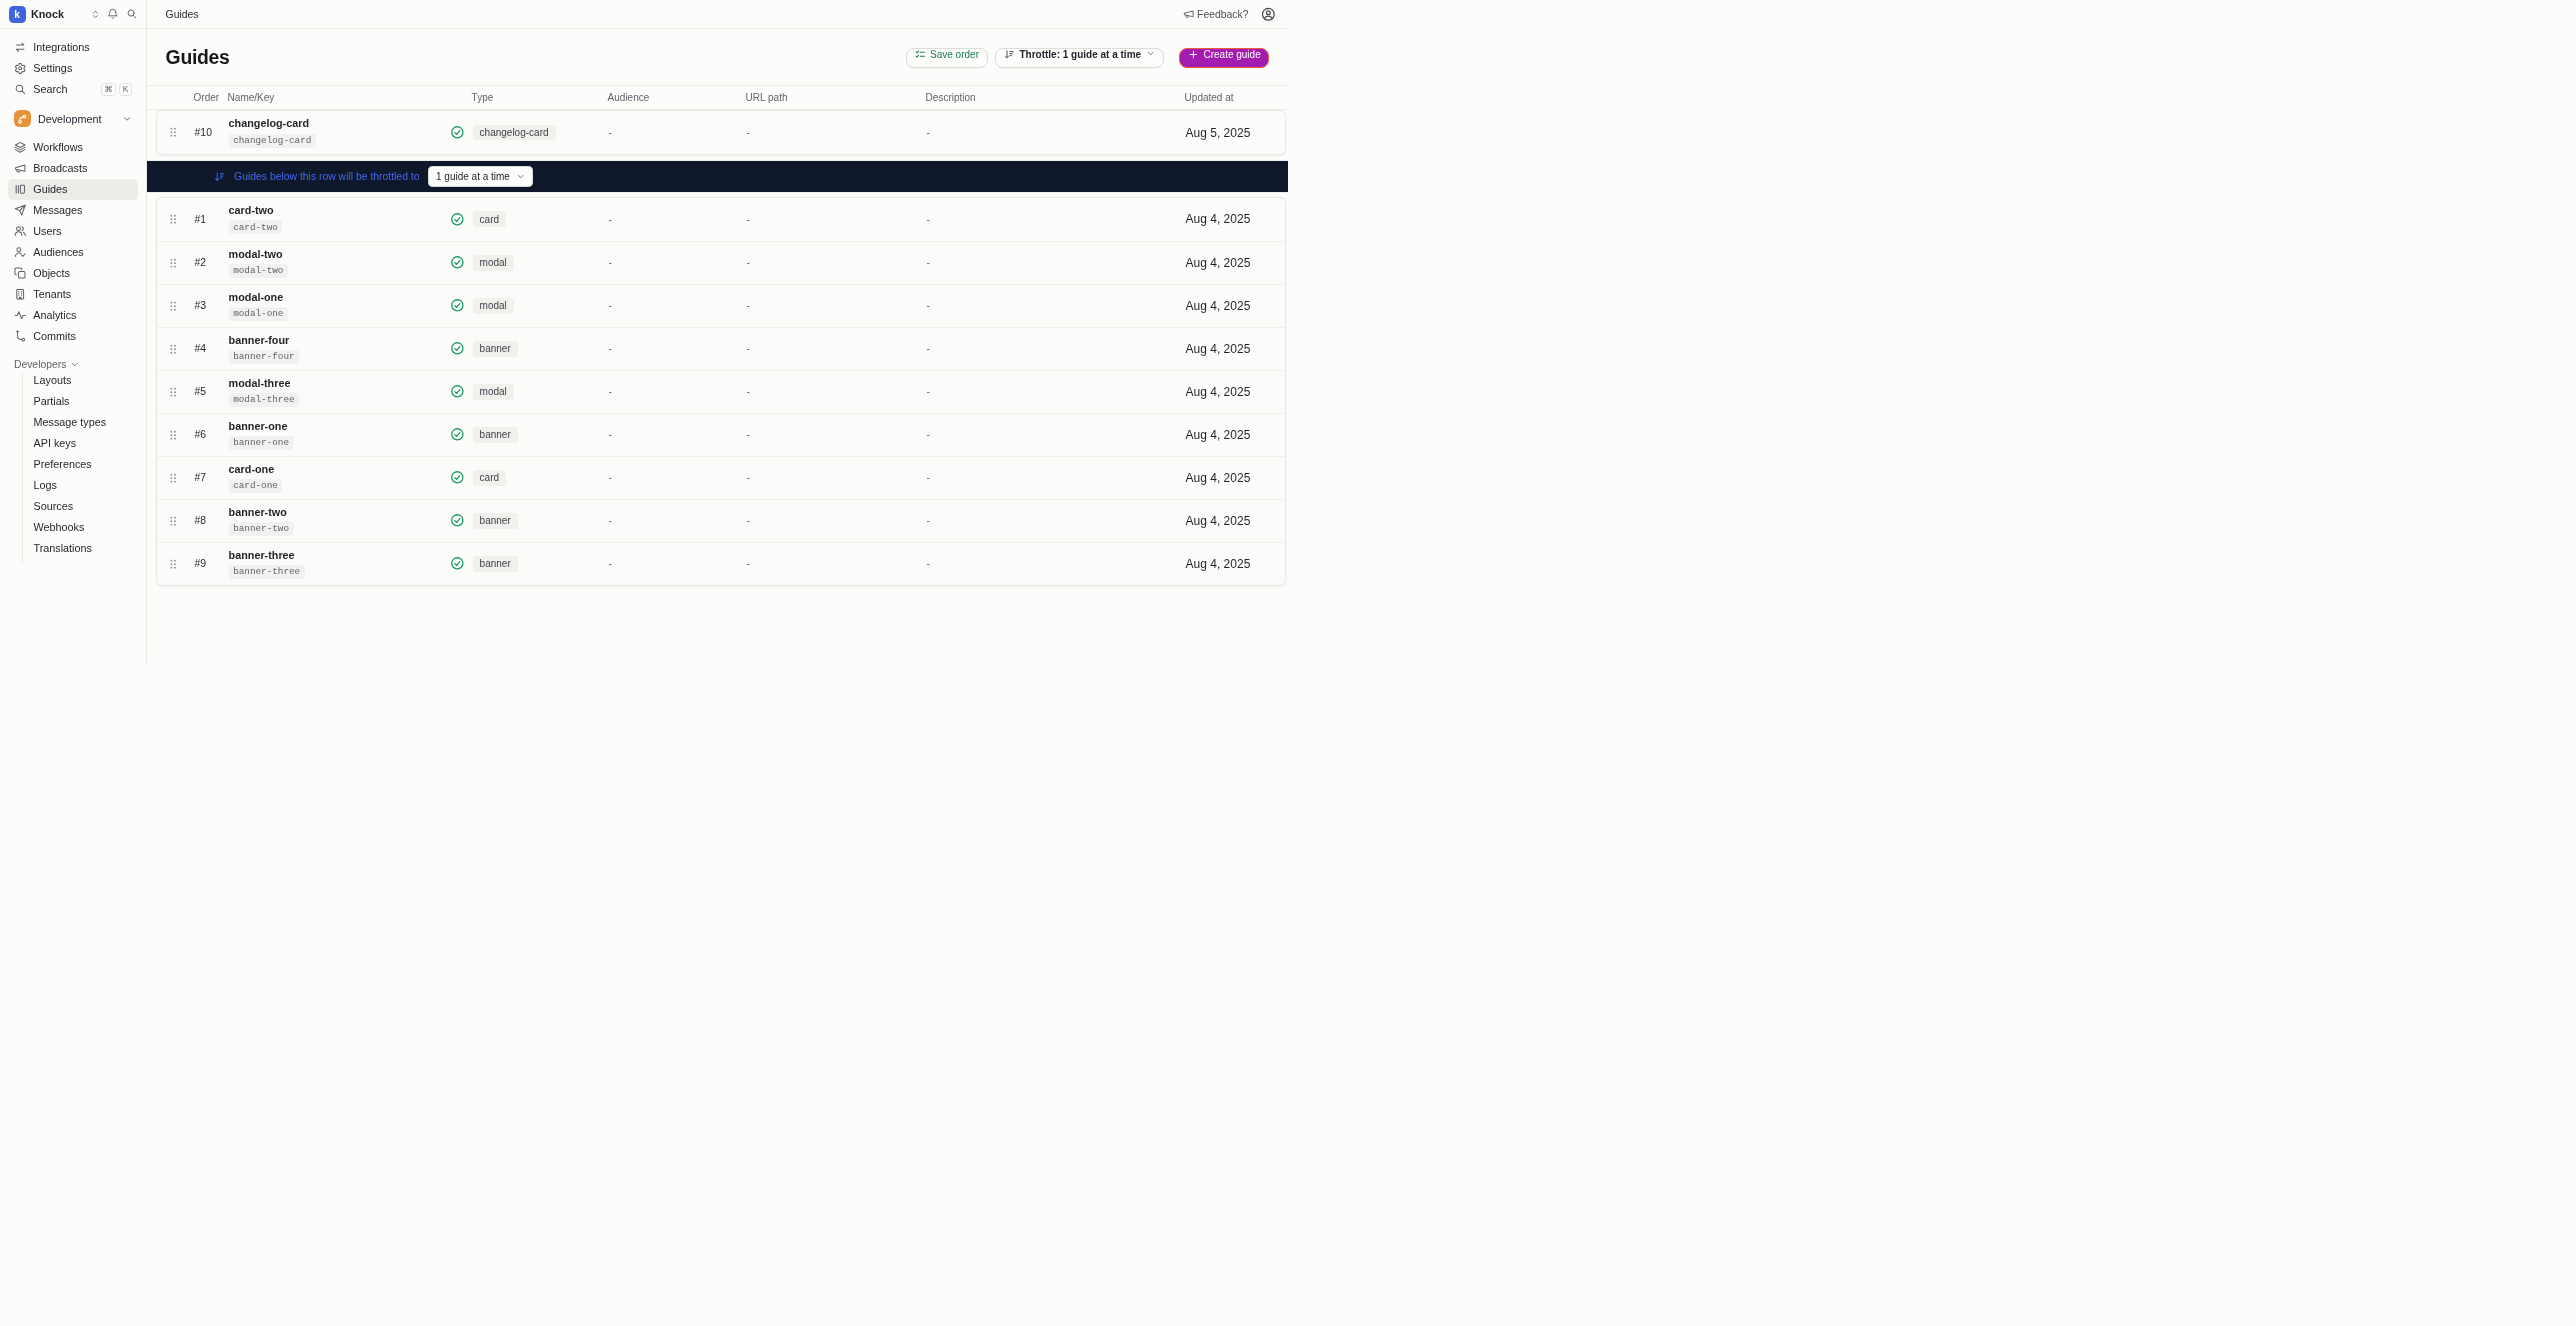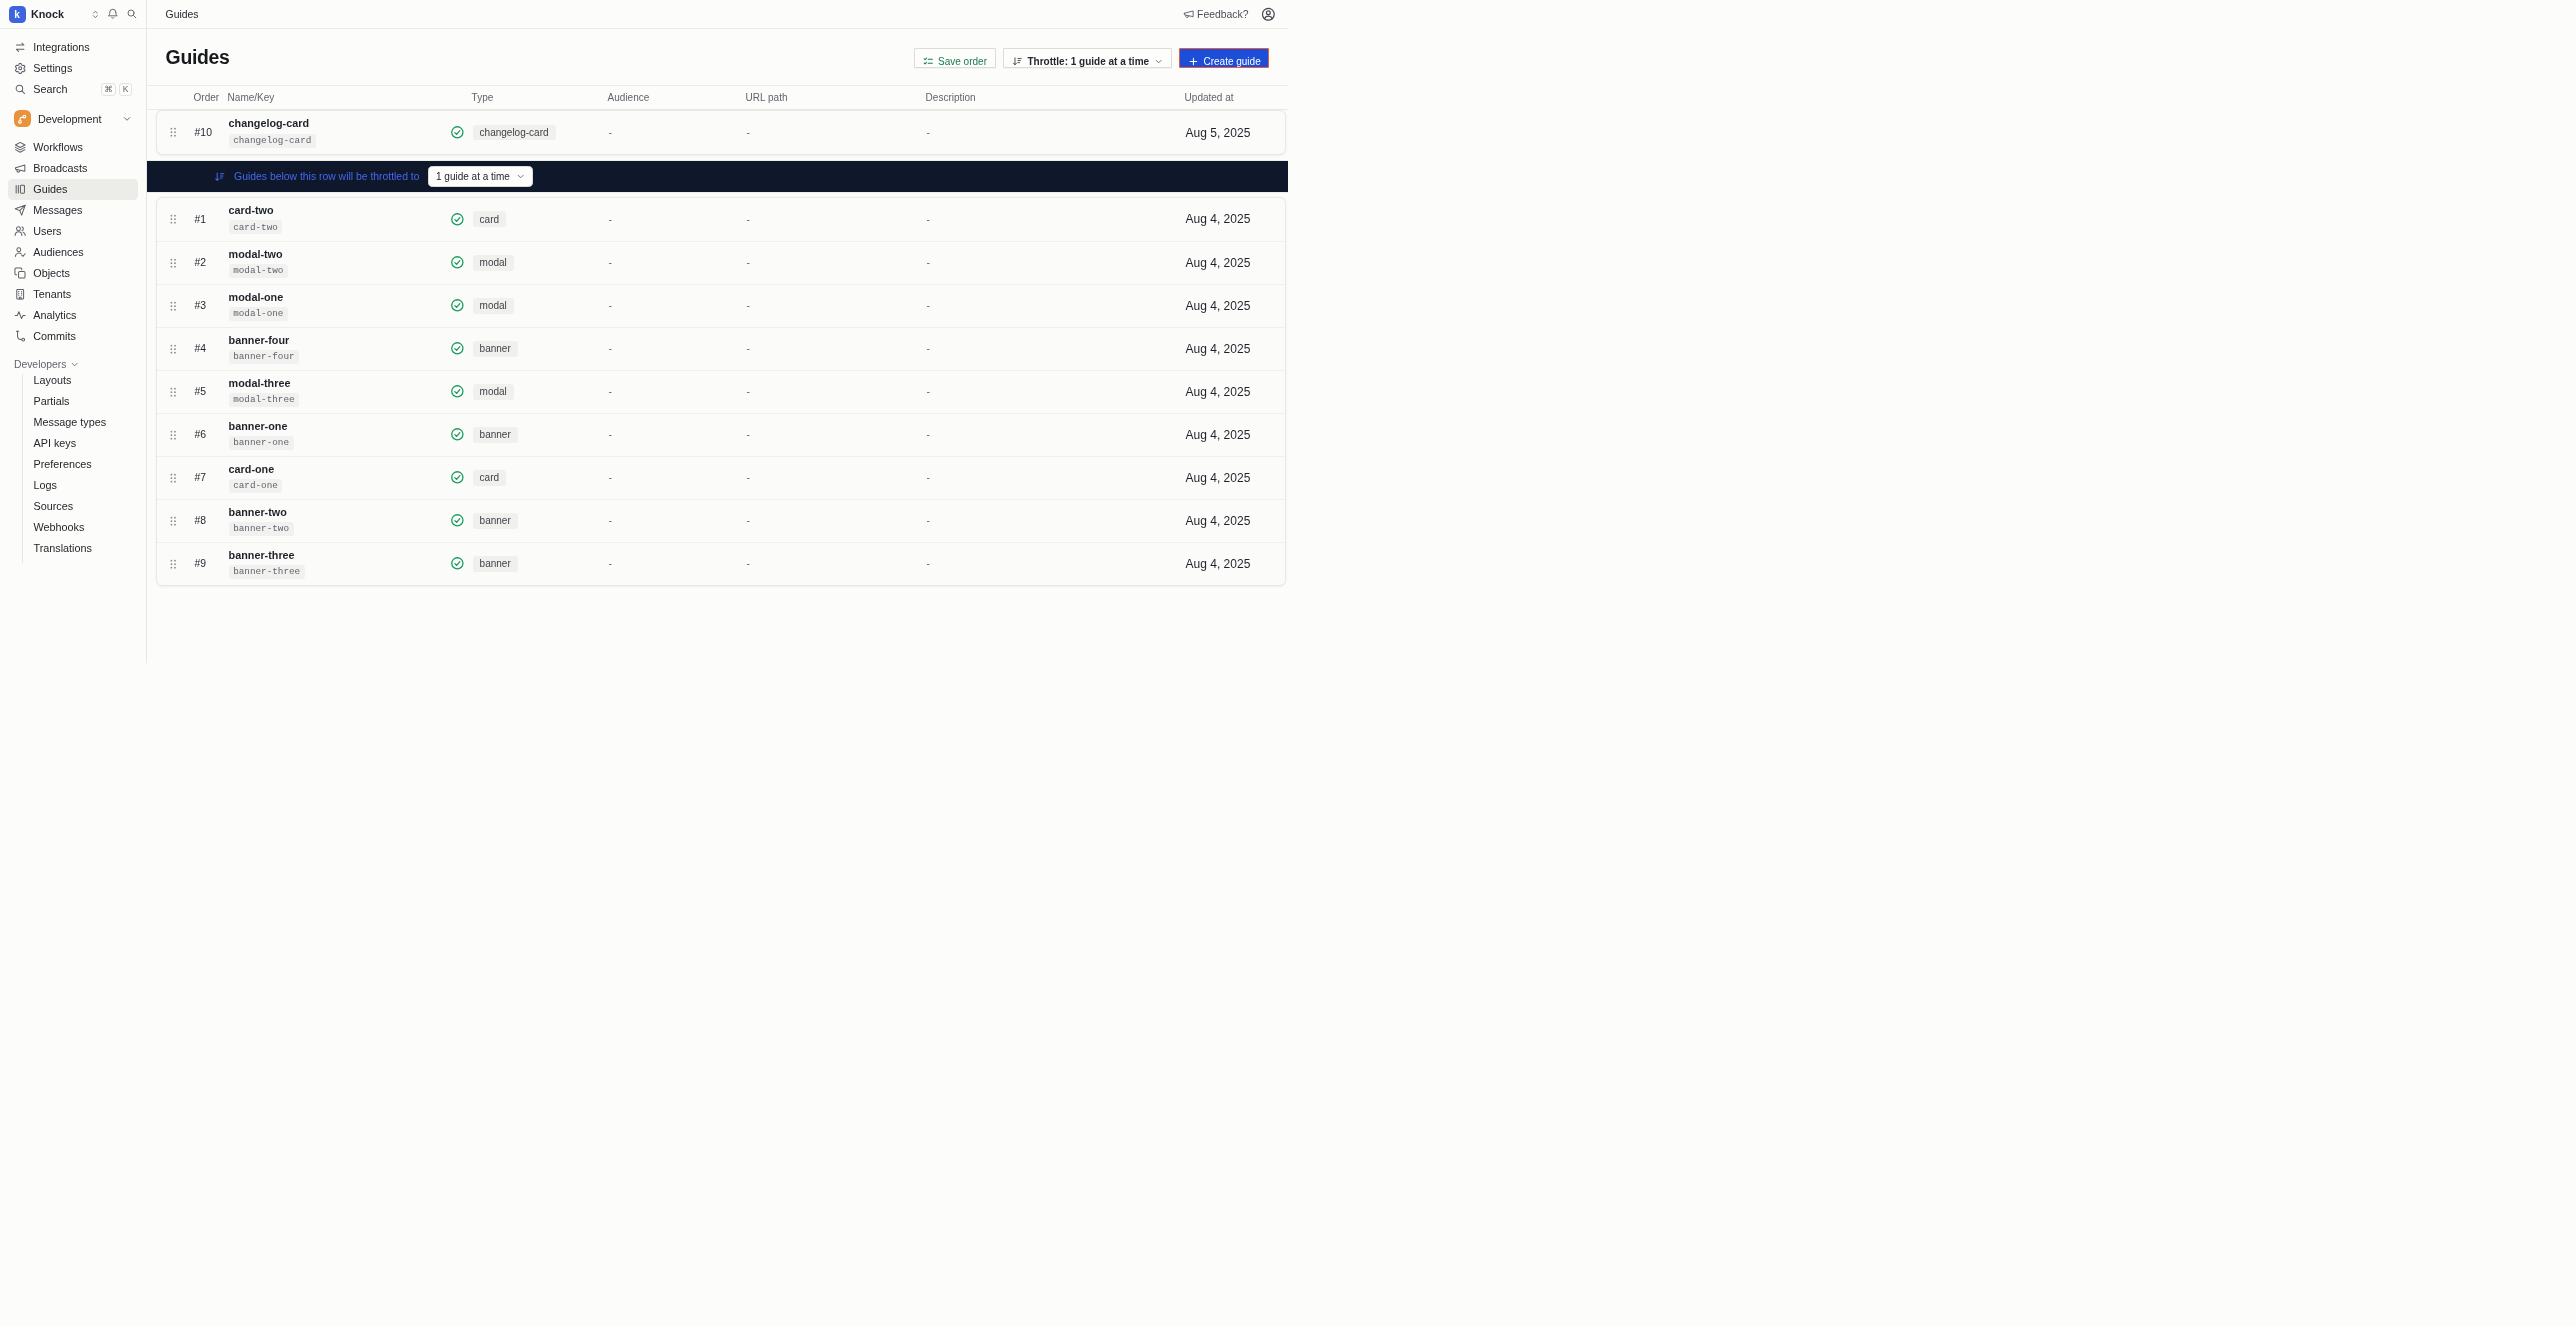--- a/index.html
+++ b/index.html
@@ -43,28 +43,28 @@
   .topbar-right { margin-left:auto; display:flex; align-items:center; gap:12.4px; }
   .feedback { display:flex; align-items:center; gap:3px; font-size:10.4px; color:#4C5057; cursor:pointer; }
   .feedback .small-icon { color:#5F636B; }
   .avatar-icon { width:14.7px; height:14.7px; display:flex; color:#43474E; cursor:pointer; }
   .avatar-icon svg { width:100%; height:100%; }
 
   .page { flex:1; background:#FCFCFA; min-width:0; }
   .page-header { display:flex; align-items:center; justify-content:space-between; padding:17px 18.6px 15.5px; }
   .page-title { font-size:19.4px; font-weight:700; letter-spacing:-0.3px; color:#17191D; }
   .actions { display:flex; align-items:center; gap:7.7px; }
-  .btn { height:20px; padding:0 7.7px; border:0.8px solid #DCDCD9; border-radius:1px; background:#FDFDFC; font-family:inherit; font-size:10px; font-weight:500; display:inline-flex; align-items:flex-end; gap:4.6px; cursor:pointer; box-shadow:0 0.8px 0.8px rgba(0,0,0,.04); white-space:nowrap; }
+  .btn { height:20px; padding:0 7.7px; border:0.8px solid #DCDCD9; border-radius:8px; background:#FDFDFC; font-family:inherit; font-size:10px; font-weight:500; display:inline-flex; align-items:flex-start; gap:4.6px; cursor:pointer; box-shadow:0 0.8px 0.8px rgba(0,0,0,.04); white-space:nowrap; }
   .btn .icon { width:10.8px; height:10.8px; flex:0 0 10.8px; }
   .btn-save { color:#1B7A4E; }
   .btn-throttle { color:#24282E;font-weight:bold; }
   .btn-throttle .icon { color:#43474E; }
   .btn-throttle .chev { width:9.3px; height:9.3px; color:#5F636B; display:flex; }
   .chev svg { width:100%; height:100%; }
-  .btn-create { background:#1d4ed8; border-color:#EC5A3B; color:#fff; box-shadow:none; }
+  .btn-create { background:#a21caf; border-color:#EC5A3B; color:#fff; box-shadow:none;margin-left:8px; }
 
   
   .tbl { --cols: 28px 34px 221px 23px 136px 138px 180px 259px minmax(0,1fr); }
   .thead { display:grid; grid-template-columns:var(--cols); align-items:center; height:25.5px; padding:0 2.3px 0 18.6px; border-top:0.8px solid #ECECE9; border-bottom:0.8px solid #ECECE9; color:#60646C; font-size:10px; }
   .hint-row { height:30px; display:flex; align-items:center; justify-content:center; font-size:10px; color:#60646C; }
   .card { margin:0 2.3px 0 9.3px; background:#FBFBFA; border:0.8px solid #E8E8E5; border-radius:6.2px; box-shadow:0 0.8px 2.3px rgba(0,0,0,.06); overflow:hidden; }
   .row { display:grid; grid-template-columns:var(--cols); align-items:center; height:43px; padding-left:9.3px; cursor:pointer; }
   .row + .row { border-top:0.8px solid #EFEFEC; }
   .c-drag { color:#878B93; width:12.4px; height:12.4px; cursor:grab; }
   .c-drag svg { width:100%; height:100%; }

